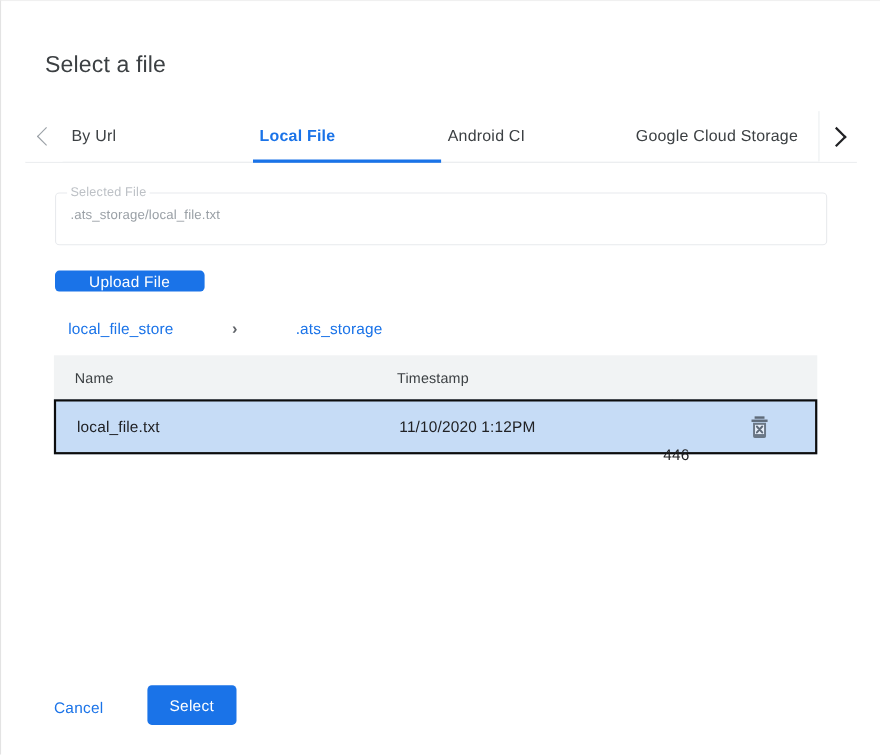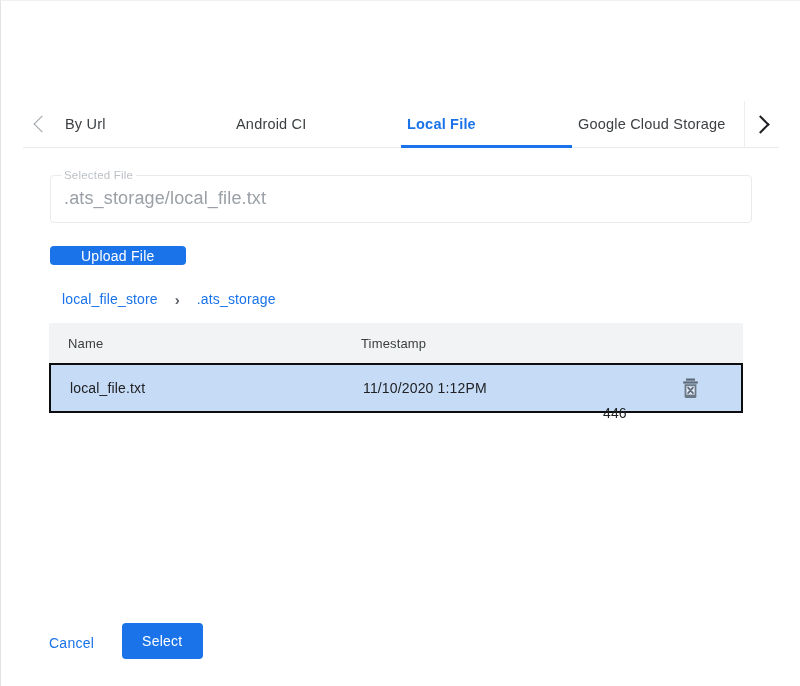--- a/index.html
+++ b/index.html
@@ -149,21 +149,21 @@
     padding: 0 3px;
     font-size: 11.5px;
     color: #bdc1c6;
     line-height: 14px;
     letter-spacing: 0.2px;
   }
   .field-value {
     position: absolute;
     left: 14px;
     top: 13px;
-    font-size: 18px;
+    font-size: 12px;
     color: #9aa0a6;
     letter-spacing: 0.15px;
   }
 
   
   .upload-btn {
     position: absolute;
     left: 49px;
     top: 245px;
     height: 19px;
@@ -182,20 +182,21 @@
   }
 
   
   .breadcrumb {
     position: absolute;
     left: 61px;
     top: 290px;
     display: flex;
     align-items: center;
     font-size: 14px;
+    gap: 36px;
   }
   .crumb {
     color: #1a73e8;
     cursor: pointer;
     letter-spacing: 0.15px;
   }
   .crumb-sep {
     margin: 0 17px;
     color: #5f6368;
     font-size: 15px;
@@ -262,54 +263,55 @@
     background: transparent;
     border: none;
     color: #1a73e8;
     font-family: "Liberation Sans", sans-serif;
     font-size: 14px;
     letter-spacing: 0.25px;
     padding: 8px 8px;
     cursor: pointer;
   }
   .btn-primary {
-    margin-left: 20px;
+    margin-left: 32px;
     background: #1a73e8;
     color: #ffffff;
     border: none;
     border-radius: 4px;
     height: 36px;
     padding: 0 20px;
     font-family: "Liberation Sans", sans-serif;
     font-size: 14px;
     letter-spacing: 0.25px;
     cursor: pointer;
   }
 </style>
 </head>
 <body>
 
 <div class="dialog">
 
+  <div class="dialog-title">Select a file</div>
 
   <div class="tabbar">
 
     <div class="tab-scroll-btn left">
       <span class="chev"></span>
     </div>
 
     <div class="tabs">
       <div class="tab">
         <span>By Url</span>
       </div>
+      <div class="tab active">
+        <span>Local File</span>
+      </div>
       <div class="tab">
         <span>Android CI</span>
-      </div>
-      <div class="tab active">
-        <span>Local File</span>
       </div>
       <div class="tab">
         <span>Google Cloud Storage</span>
       </div>
     </div>
 
     <div class="tab-scroll-btn right">
       <span class="chev"></span>
     </div>
   </div>

